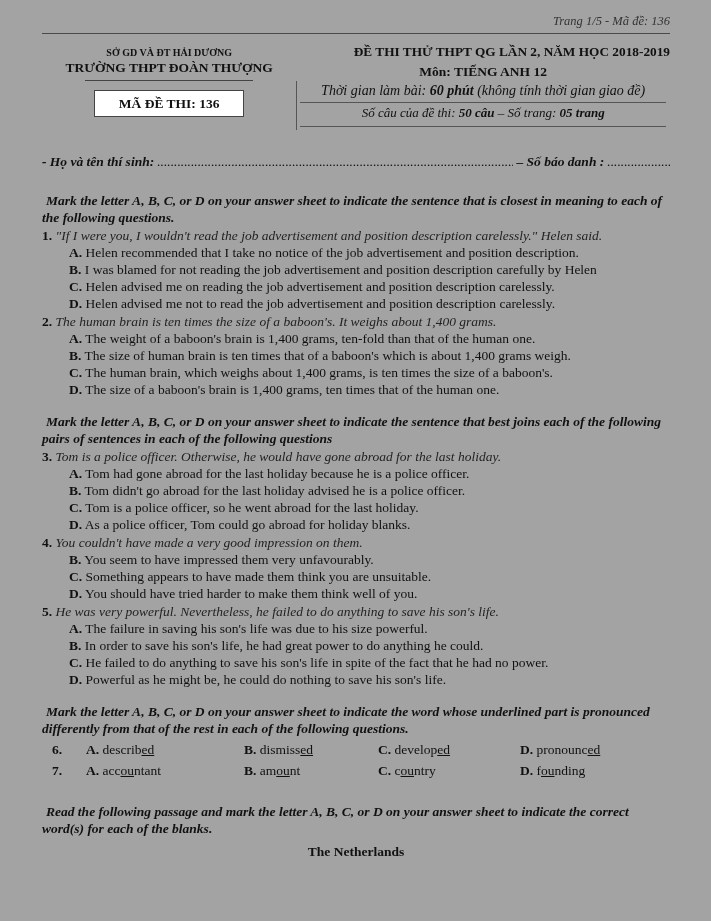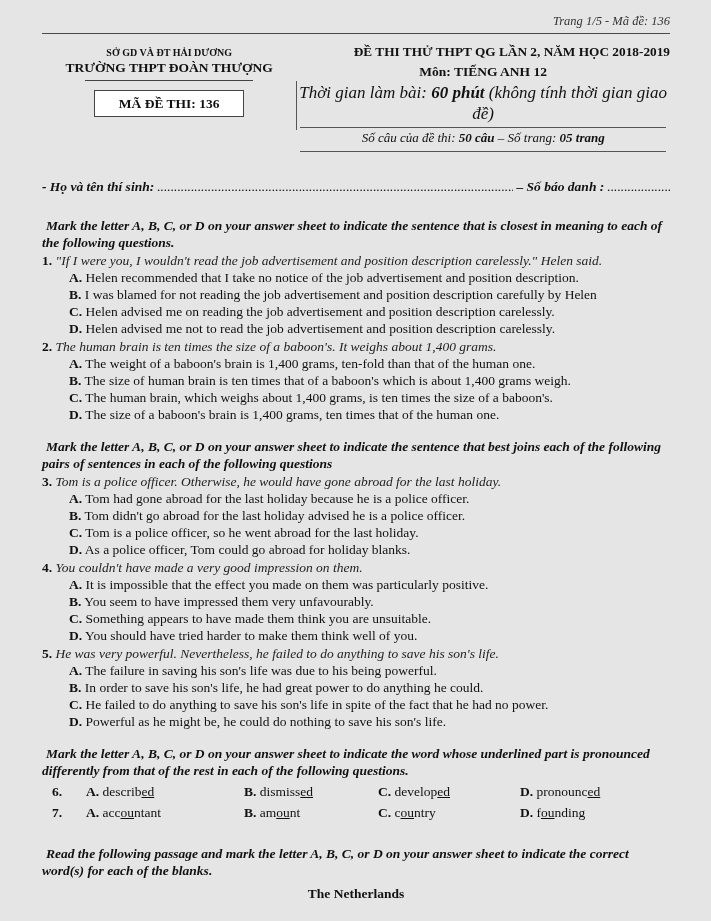--- a/index.html
+++ b/index.html
@@ -1,34 +1,34 @@
 <!DOCTYPE html>
 <html><head>
 <meta charset="utf-8">
 <style>
   * { margin:0; padding:0; box-sizing:border-box; }
   html,body { background:#ffffff; }
   body { width:711px; font-family:"Liberation Serif", serif; color:#111; }
-  .page { width:711px; height:921px; padding:14px 41px 0 42px; font-size:13.5px; line-height:1.26; overflow:hidden; background:#e5e5e5; }
+  .page { width:711px; height:921px; padding:14px 41px 0 42px; font-size:13.5px; line-height:1.26; overflow:hidden; background:#a3a3a3; }
 
   
   .top-line { font-style:italic; font-size:12.5px; text-align:right; color:#333; padding-bottom:3px; border-bottom:1.6px solid #4a4a4a; }
 
   
   .header { display:flex; position:relative; margin-top:10px; }
   .h-left { width:40.5%; text-align:center; padding-top:3px; }
   .h-right { width:59.5%; text-align:center; }
   .vdiv { position:absolute; left:40.5%; top:37px; height:49px; width:1px; background:#555; }
   .school-dept { font-weight:bold; font-size:10px; }
   .school-name { font-weight:bold; font-size:13.5px; }
   .short-rule { width:168px; border-top:1px solid #444; margin:4px auto 9px; }
   .code-box { display:inline-block; border:1px solid #444; padding:4px 24px; font-weight:bold; font-size:13.5px; background:#fff; }
   .exam-title { font-weight:bold; font-size:13.3px;text-align:right; }
   .exam-subject { font-weight:bold; font-size:13.5px; margin-top:2px; }
-  .exam-time { font-style:italic; font-size:17px; margin-top:2px; }
+  .exam-time { font-style:italic; font-size:14px; margin-top:2px; }
   .h-rule { border-top:1px solid #555; margin:3px 4px 2px; }
   .exam-count { font-style:italic; font-size:13px; padding-bottom:4px; border-bottom:1px solid #555; margin:0 4px; }
 
   
   .candidate { display:flex; align-items:baseline; margin-top:26px; font-size:13.5px;font-style:italic; }
   .candidate b { white-space:pre; }
   .dots-name { flex:1 1 auto; overflow:hidden; white-space:nowrap; margin:0 3px; }
   .dots-id { width:82px; overflow:hidden; white-space:nowrap; margin-left:3px; }
 
   
@@ -104,29 +104,28 @@
   <div class="question">
     <p class="stem"><span class="qnum">3.</span> <span class="qstem">Tom is a police officer. Otherwise, he would have gone abroad for the last holiday.</span></p>
     <p class="opt"><b class="olab">A.</b> <span>Tom had gone abroad for the last holiday because he is a police officer.</span></p>
     <p class="opt"><b class="olab">B.</b> <span>Tom didn't go abroad for the last holiday advised he is a police officer.</span></p>
     <p class="opt"><b class="olab">C.</b> <span>Tom is a police officer, so he went abroad for the last holiday.</span></p>
     <p class="opt"><b class="olab">D.</b> <span>As a police officer, Tom could go abroad for holiday blanks.</span></p>
   </div>
 
   <div class="question">
     <p class="stem"><span class="qnum">4.</span> <span class="qstem">You couldn't have made a very good impression on them.</span></p>
-    <p class="opt"><b class="olab">A.</b> <span>It is impossible that the effect you made on them was particularly positive.</span></p>
     <p class="opt"><b class="olab">B.</b> <span>You seem to have impressed them very unfavourably.</span></p>
     <p class="opt"><b class="olab">C.</b> <span>Something appears to have made them think you are unsuitable.</span></p>
     <p class="opt"><b class="olab">D.</b> <span>You should have tried harder to make them think well of you.</span></p>
   </div>
 
   <div class="question">
     <p class="stem"><span class="qnum">5.</span> <span class="qstem">He was very powerful. Nevertheless, he failed to do anything to save his son's life.</span></p>
-    <p class="opt"><b class="olab">A.</b> <span>The failure in saving his son's life was due to his being powerful.</span></p>
+    <p class="opt"><b class="olab">A.</b> <span>The failure in saving his son's life was due to his size powerful.</span></p>
     <p class="opt"><b class="olab">B.</b> <span>In order to save his son's life, he had great power to do anything he could.</span></p>
     <p class="opt"><b class="olab">C.</b> <span>He failed to do anything to save his son's life in spite of the fact that he had no power.</span></p>
     <p class="opt"><b class="olab">D.</b> <span>Powerful as he might be, he could do nothing to save his son's life.</span></p>
   </div>
 
   <p class="instr">Mark the letter A, B, C, or D on your answer sheet to indicate the word whose underlined part is pronounced differently from that of the rest in each of the following questions.</p>
 
   <div class="pron-row">
     <span class="qnum">6.</span>
     <span><b class="olab">A.</b> <span>describ</span><u>ed</u><span></span></span>

